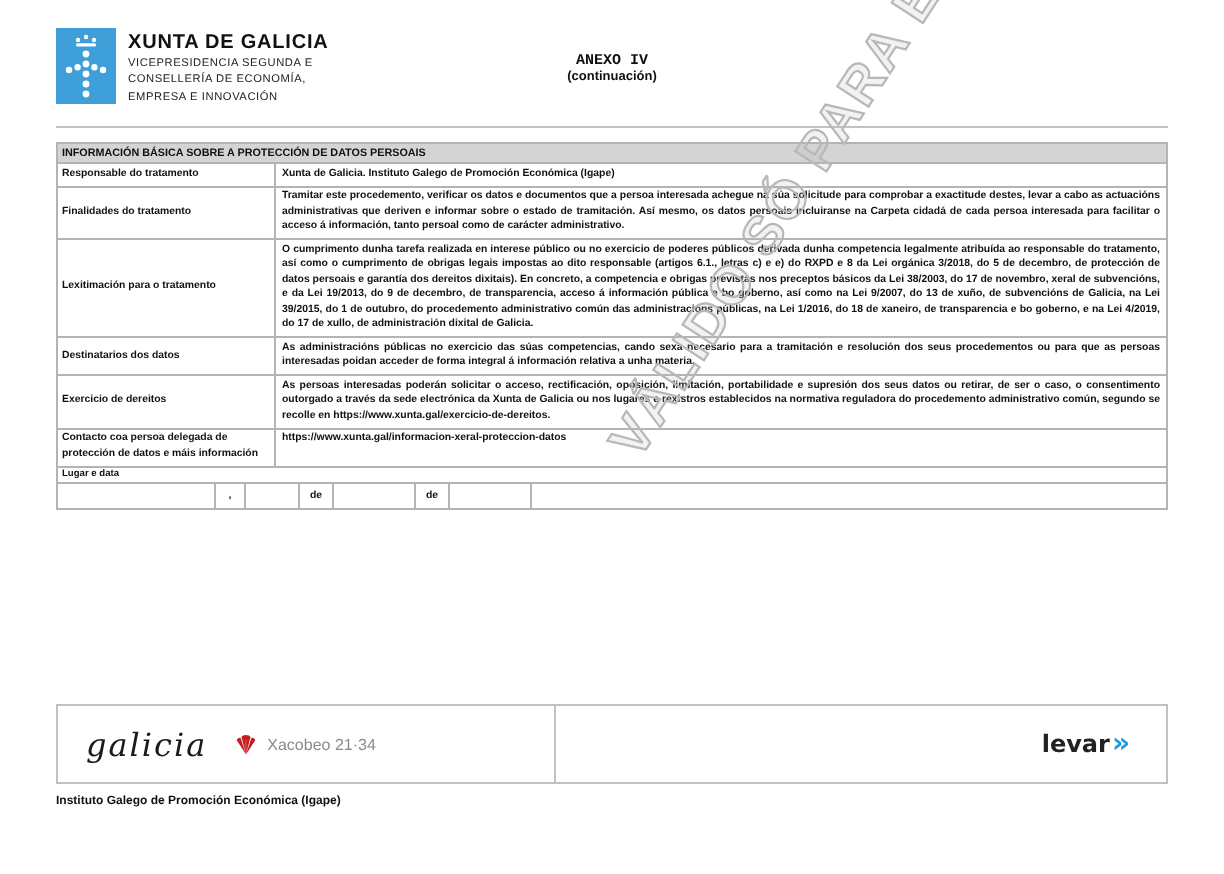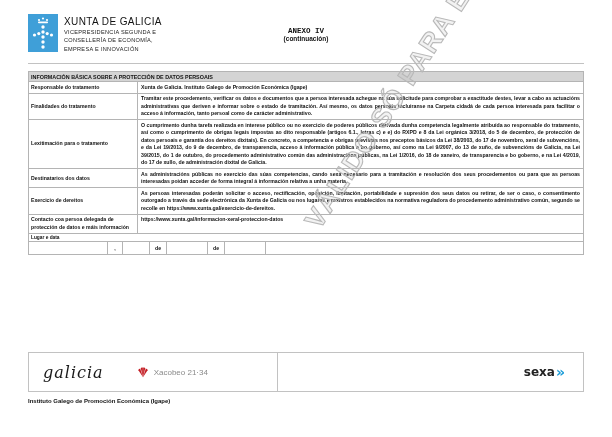--- a/index.html
+++ b/index.html
@@ -9,21 +9,21 @@
     background:#ffffff;
     font-family:"Liberation Sans",sans-serif;
     overflow:hidden;
     margin:0 auto;
     box-shadow:0 0 4px rgba(0,0,0,.25);
   }
   
   .header{position:absolute;top:14px;left:28px;right:28px;height:44px;}
   .brand{display:flex;align-items:flex-start;gap:6px;}
   .brand-text{padding-top:2px;}
-  .org-name{font-size:10px;font-weight:normal;letter-spacing:.4px;color:#111;}
+  .org-name{font-size:10px;font-weight:bold;letter-spacing:.4px;color:#111;}
   .org-sub{font-size:5.6px;letter-spacing:.3px;color:#222;margin-top:1.6px;line-height:1.25;}
   .annex{position:absolute;left:50%;top:13px;transform:translateX(-50%);text-align:center;}
   .annex-title{font-size:7.5px;font-weight:bold;color:#111;font-family:Liberation Mono, monospace;}
   .annex-sub{font-size:6.5px;font-weight:bold;color:#111;}
   .top-rule{position:absolute;top:63px;left:28px;right:28px;border-top:1px solid #c2c2c2;}
   
   .dp-table{position:absolute;top:71px;left:28px;right:28px;border:1px solid #b4b4b4;border-bottom:none;}
   .dp-title{
     background:#d4d4d4;font-size:5.4px;font-weight:bold;color:#111;
     padding:1.5px 2px;border-bottom:1px solid #b4b4b4;
@@ -60,21 +60,21 @@
     display:block;white-space:nowrap;
     transform:translate(-50%,-50%) rotate(-57deg);
     font-size:27px;font-weight:bold;letter-spacing:1.5px;
     color:rgba(185,185,185,0.18);
     -webkit-text-stroke:1.1px #b8b8b8;
   }
   
   .footer-box{position:absolute;top:352px;left:28px;right:28px;height:38px;
     border:1px solid #c2c2c2;display:flex;}
   .footer-left{width:234px;flex:none;border-right:1px solid #c2c2c2;
-    display:flex;align-items:center;gap:32px;padding-left:14px;}
+    display:flex;align-items:center;gap:12px;padding-left:14px;}
   .footer-right{flex:1;display:flex;align-items:center;justify-content:flex-end;padding-right:18px;}
   .galicia-logo{font-family:"DejaVu Serif",serif;font-style:italic;font-size:16px;
     letter-spacing:1px;color:#1a1a1a;}
   .xacobeo{display:flex;align-items:center;gap:4px;}
   .xacobeo-label{font-size:8px;color:#8a8a8a;font-family:"Liberation Sans",sans-serif;}
   .igape-logo{font-family:"DejaVu Sans",sans-serif;font-size:12px;font-weight:600;color:#222;
     display:flex;align-items:center;}
   .igape-logo .chev{color:#1a9cd8;font-weight:bold;font-size:14px;margin-left:1px;line-height:1;}
   .footer-org{position:absolute;top:398px;left:28px;font-size:6px;font-weight:bold;color:#111;}
 </style>
@@ -180,21 +180,21 @@
             <path d="M12 21 L11 4.6 A1.6 1.6 0 0 1 13 4.6 Z"></path>
             <path d="M12 21 L15.8 6.2 A2.3 2.3 0 0 0 12.6 4.8 Z"></path>
             <path d="M12 21 L19.8 9 A2.3 2.3 0 0 0 16.6 6.8 Z"></path>
           </g>
         </svg>
         <span class="xacobeo-label">Xacobeo 21·34</span>
       </span>
     </div>
     <div class="footer-right">
       <span class="igape-logo">
-        <span>sexa</span>
+        <span>levar</span>
         <span class="chev">»</span>
       </span>
     </div>
   </div>
 
   <div class="footer-org">Instituto Galego de Promoción Económica (Igape)</div>
 
 </div>
 
 </body></html>

